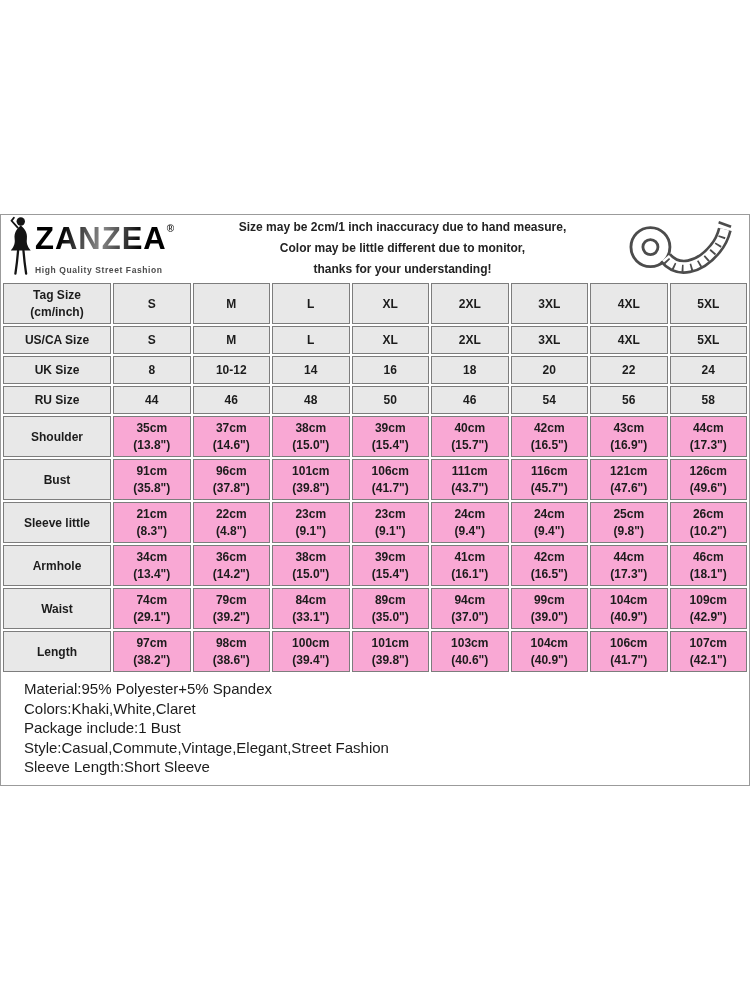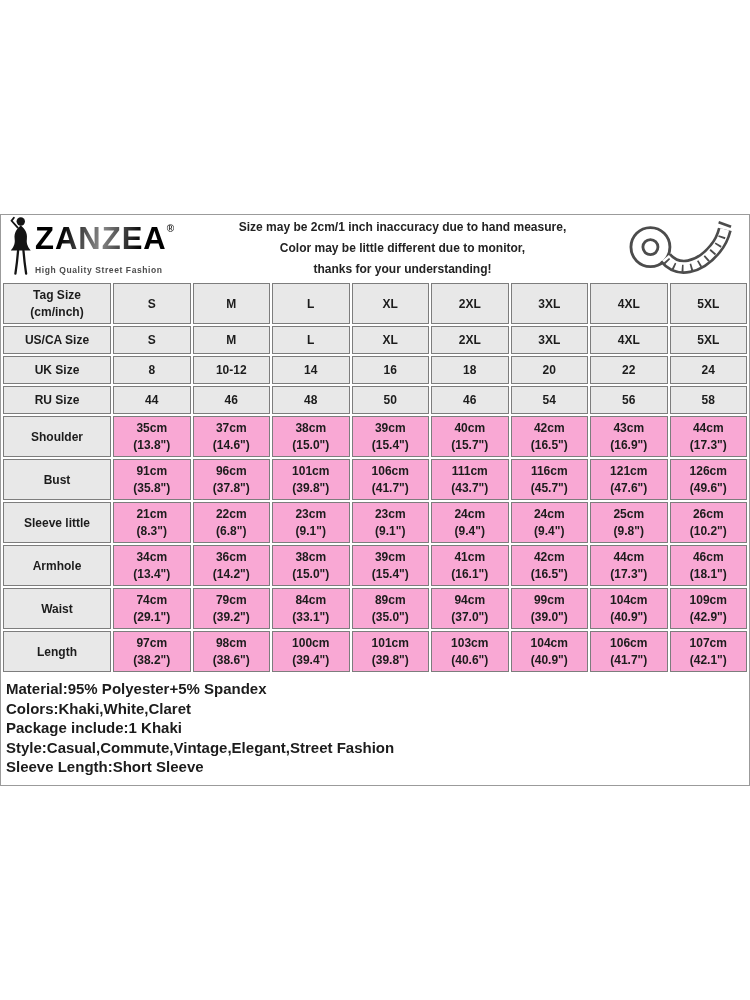--- a/index.html
+++ b/index.html
@@ -45,21 +45,21 @@
     white-space:pre-line; line-height:16.5px; padding:3px 1px;
     overflow:hidden;
   }
   td.label-cell { background:#e8e8e8; }
   td.shaded { background:#e8e8e8; }
   td.value-cell { background:#f9a8d4; }
   tr.row-single td { height:28px; }
   tr.row-double td { height:36px; }
   
   .details {
-    padding:5px 6px 8px 5px; font-weight:bold; color:#1c1c1c;
+    padding:5px 6px 8px 23px; font-weight:normal; color:#1c1c1c;
     font-size:15px; line-height:19.5px;
   }
 </style>
 </head>
 <body>
 
 <div class="page">
   <div class="sheet">
 
     <div class="header">
@@ -191,21 +191,21 @@
             <td class="value-cell">121cm
 (47.6")</td>
             <td class="value-cell">126cm
 (49.6")</td>
           </tr>
           <tr class="row-double">
             <td class="label-cell">Sleeve little</td>
             <td class="value-cell">21cm
 (8.3")</td>
             <td class="value-cell">22cm
-(6.8")</td>
+(4.8")</td>
             <td class="value-cell">23cm
 (9.1")</td>
             <td class="value-cell">23cm
 (9.1")</td>
             <td class="value-cell">24cm
 (9.4")</td>
             <td class="value-cell">24cm
 (9.4")</td>
             <td class="value-cell">25cm
 (9.8")</td>
@@ -268,19 +268,19 @@
 (41.7")</td>
             <td class="value-cell">107cm
 (42.1")</td>
           </tr>
         </tbody>
     </table>
 
     <div class="details">
         <div>Material:95% Polyester+5% Spandex</div>
         <div>Colors:Khaki,White,Claret</div>
-        <div>Package include:1 Khaki</div>
+        <div>Package include:1 Bust</div>
         <div>Style:Casual,Commute,Vintage,Elegant,Street Fashion</div>
         <div>Sleeve Length:Short Sleeve</div>
       </div>
 
   </div>
 </div>
 
 </body></html>

